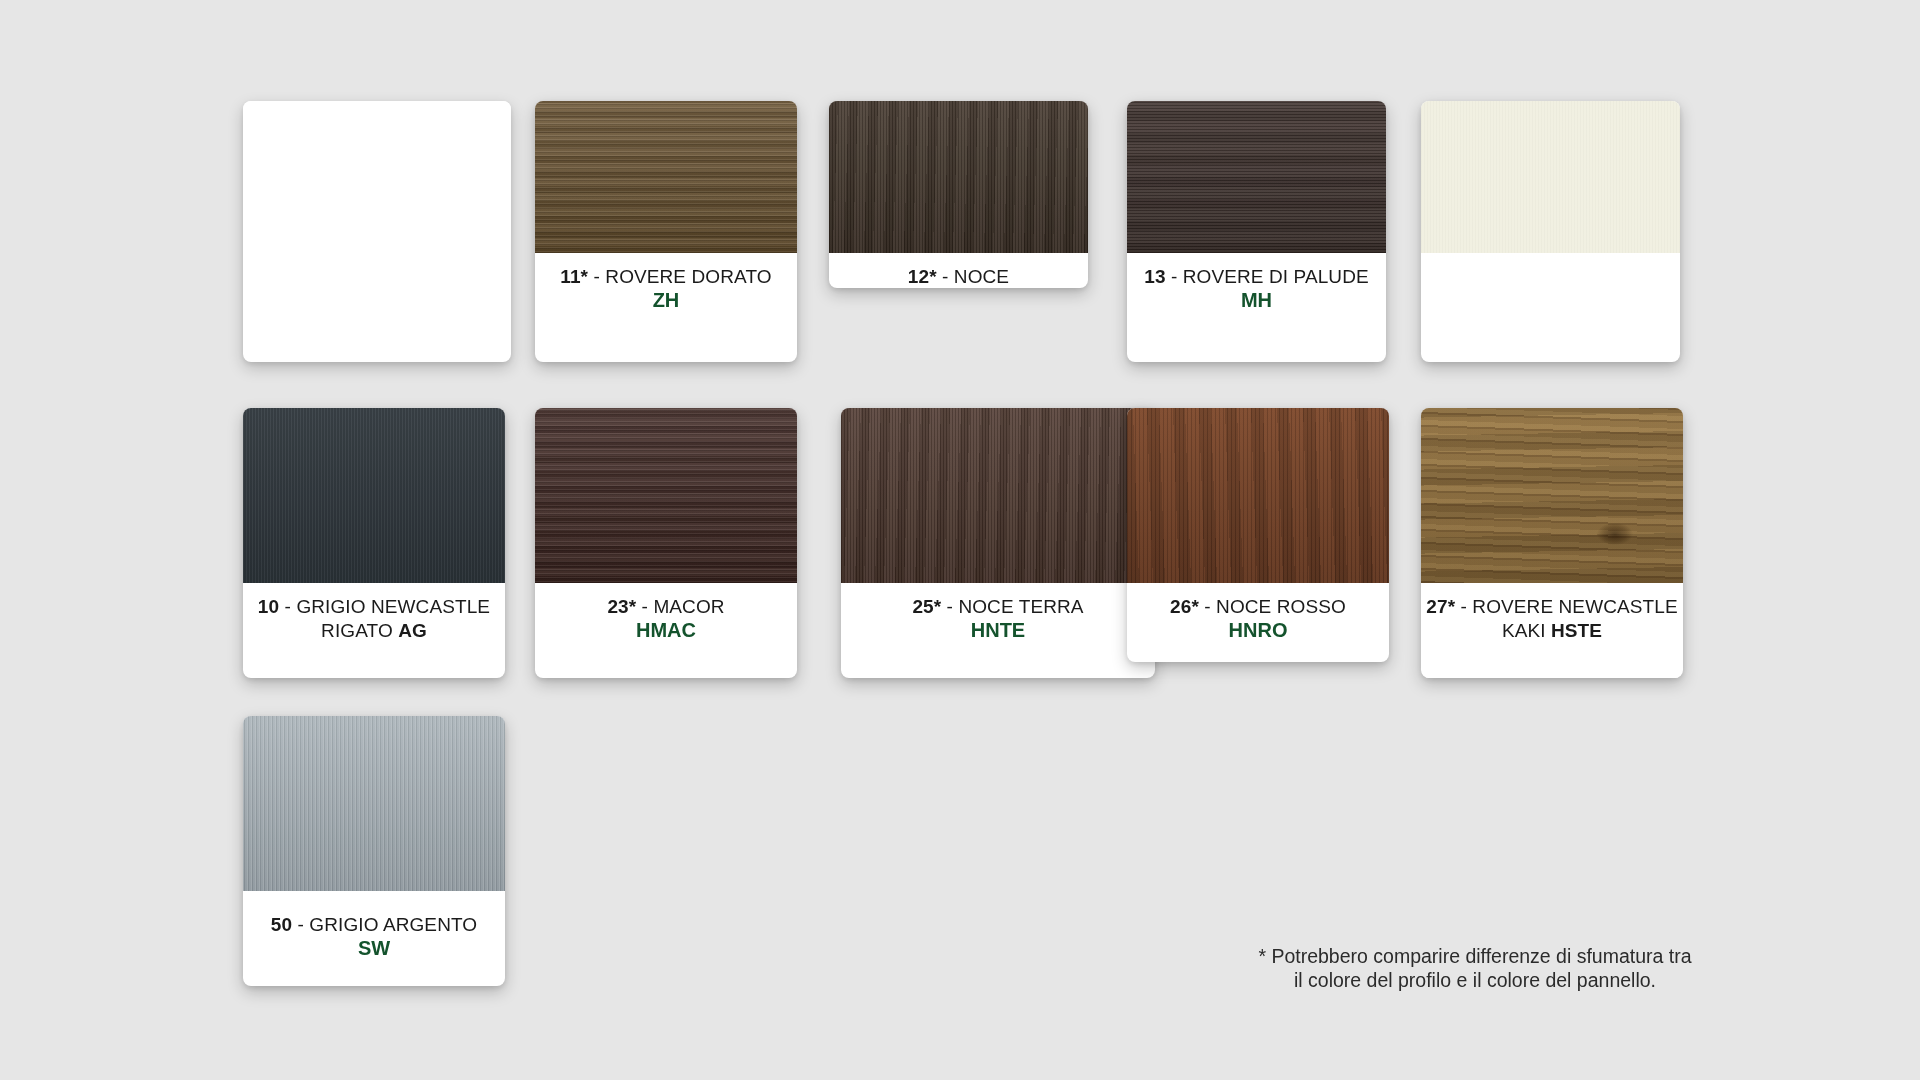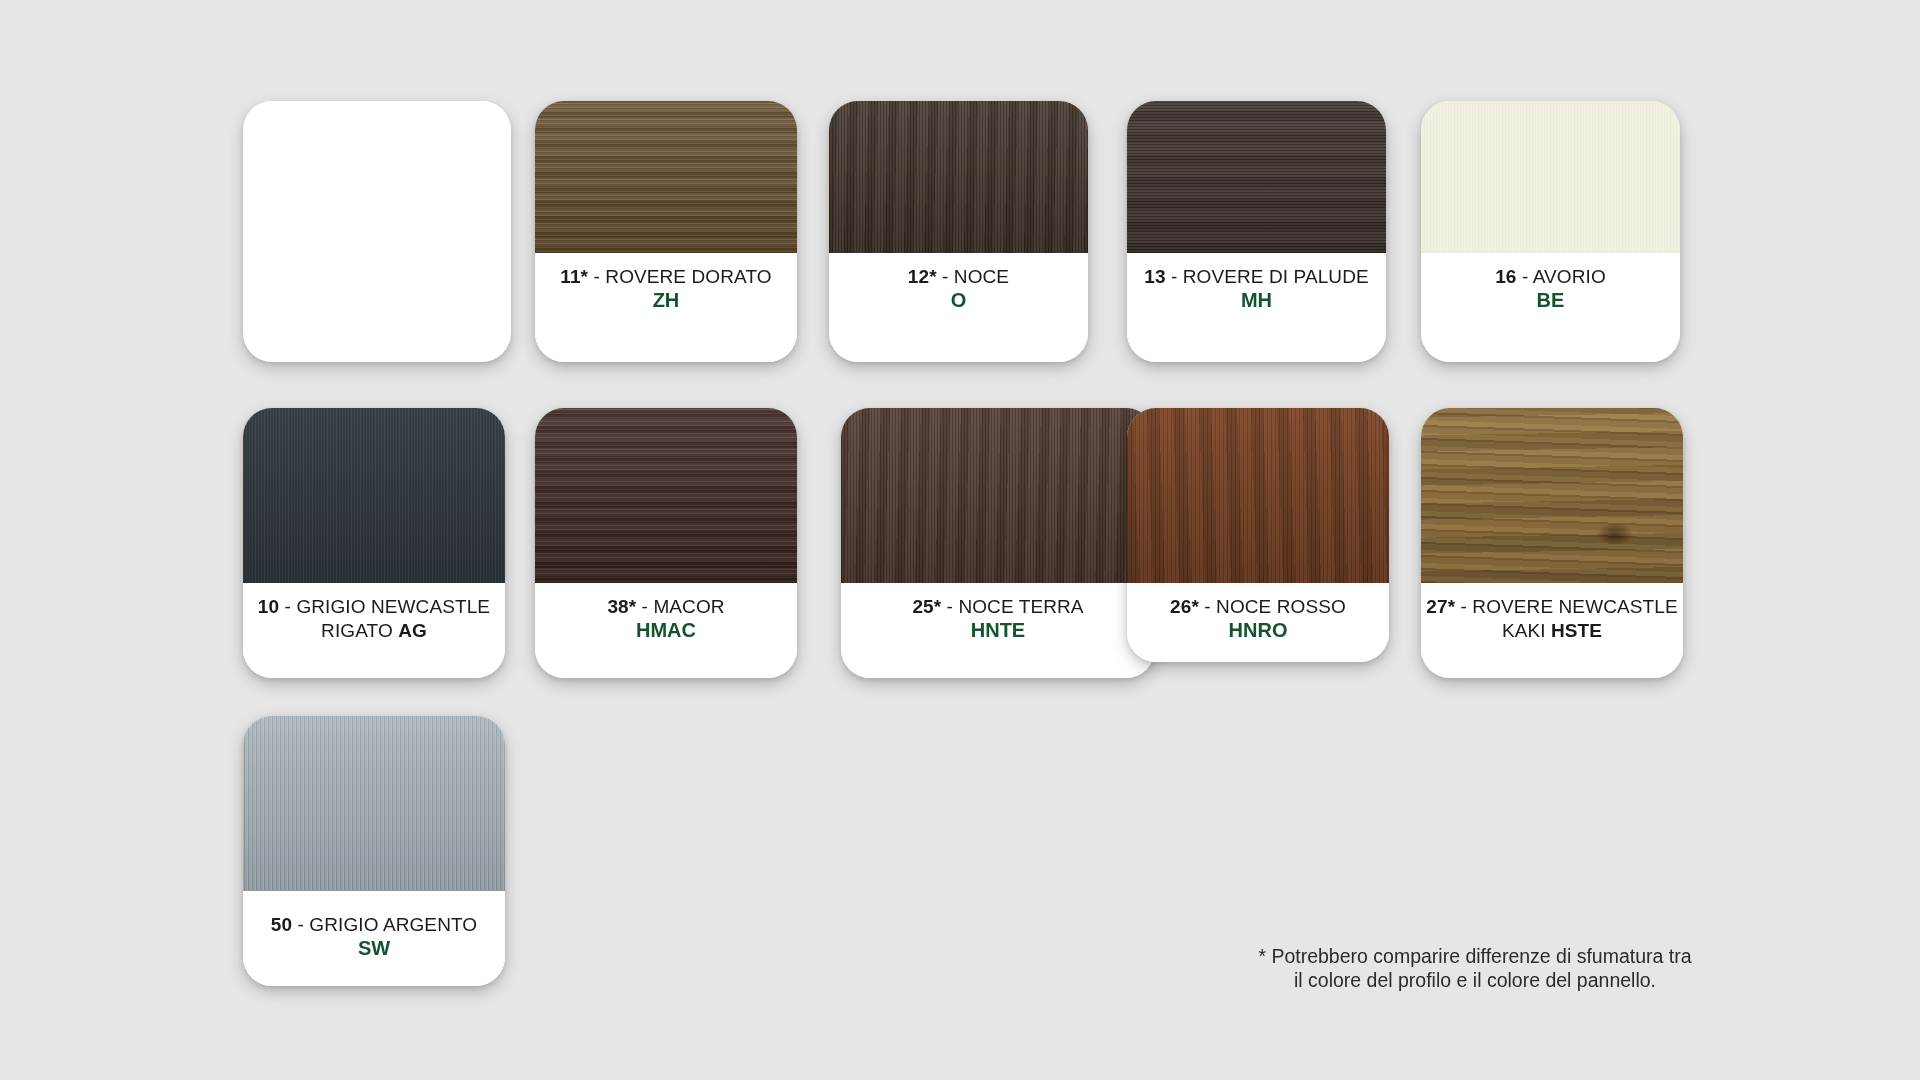--- a/index.html
+++ b/index.html
@@ -18,26 +18,27 @@
 
   #board {
     position: absolute;
     left: 0; top: 0;
     width: 1920px;
     height: 1080px;
   }
 
   .swatch-card {
     position: absolute;
-    border-radius: 29px;
+    border-radius: 8px;
     background: #ffffff;
     overflow: hidden;
     box-shadow: 0 6px 16px rgba(0,0,0,0.22), 0 2px 5px rgba(0,0,0,0.10);
     display: flex;
     flex-direction: column;
+    align-items: center;
   }
 
   .swatch-color {
     position: relative;
     width: 100%;
     flex: none;
     overflow: hidden;
   }
   .swatch-color .grain {
     position: absolute;
@@ -92,21 +93,21 @@
     </div>
     <div class="swatch-card" style="left: 535px; top: 101px; width: 262px; height: 261px;">
       <div class="swatch-color" style="height: 152px;">
         <div class="grain" style="background:#6b5330;background-image:repeating-linear-gradient(0deg,rgba(0,0,0,0.16) 0px,rgba(0,0,0,0.16) 1px,rgba(255,255,255,0.07) 1px,rgba(255,255,255,0.07) 2px,rgba(0,0,0,0.05) 2px,rgba(0,0,0,0.05) 4px),repeating-linear-gradient(0deg,rgba(0,0,0,0.10) 0px,rgba(0,0,0,0.10) 7px,rgba(255,255,255,0.05) 7px,rgba(255,255,255,0.05) 15px),linear-gradient(180deg,rgba(255,255,255,0.10),rgba(0,0,0,0.13));"></div>
       </div>
       <div class="swatch-label">
         <div class="label-line"><span class="bold">11*</span> <span>- ROVERE DORATO</span></div>
         <div class="code-line">ZH</div>
       </div>
     </div>
-    <div class="swatch-card" style="left: 829px; top: 101px; width: 259px; height: 261px;">
+    <div class="swatch-card" style="left: 829px; top: 101px; width: 259px; height: 187px;">
       <div class="swatch-color" style="height: 152px;">
         <div class="grain" style="background:#3c2f24;background-image:repeating-linear-gradient(90deg,rgba(0,0,0,0.15) 0px,rgba(0,0,0,0.15) 1px,rgba(255,255,255,0.05) 1px,rgba(255,255,255,0.05) 3px),repeating-linear-gradient(92deg,rgba(0,0,0,0.10) 0px,rgba(0,0,0,0.10) 9px,rgba(255,255,255,0.04) 9px,rgba(255,255,255,0.04) 20px),linear-gradient(180deg,rgba(255,255,255,0.07),rgba(0,0,0,0.16));"></div>
       </div>
       <div class="swatch-label">
         <div class="label-line"><span class="bold">12*</span> <span>- NOCE</span></div>
         <div class="code-line">O</div>
       </div>
     </div>
     <div class="swatch-card" style="left: 1127px; top: 101px; width: 259px; height: 261px;">
       <div class="swatch-color" style="height: 152px;">
@@ -114,40 +115,36 @@
       </div>
       <div class="swatch-label">
         <div class="label-line"><span class="bold">13</span> <span>- ROVERE DI PALUDE</span></div>
         <div class="code-line">MH</div>
       </div>
     </div>
     <div class="swatch-card" style="left: 1421px; top: 101px; width: 259px; height: 261px;">
       <div class="swatch-color" style="height: 152px;">
         <div class="grain" style="background:#f1f0e1;background-image:repeating-linear-gradient(90deg,rgba(0,0,0,0.020) 0px,rgba(0,0,0,0.020) 1px,rgba(255,255,255,0.02) 1px,rgba(255,255,255,0.02) 3px);"></div>
       </div>
-      <div class="swatch-label">
-        <div class="label-line"><span class="bold">16</span> <span>- AVORIO</span></div>
-        <div class="code-line">BE</div>
-      </div>
     </div>
     <div class="swatch-card" style="left: 243px; top: 408px; width: 262px; height: 270px;">
       <div class="swatch-color" style="height: 175px;">
         <div class="grain" style="background:#2e363c;background-image:repeating-linear-gradient(90deg,rgba(255,255,255,0.045) 0px,rgba(255,255,255,0.045) 1px,rgba(0,0,0,0.07) 1px,rgba(0,0,0,0.07) 3px),linear-gradient(180deg,rgba(255,255,255,0.06),rgba(0,0,0,0.10));"></div>
       </div>
       <div class="swatch-label">
         <div class="label-line"><span class="bold">10</span> <span>- GRIGIO NEWCASTLE</span></div>
         <div class="label-line"><span>RIGATO</span> <span class="bold">AG</span></div>
       </div>
     </div>
     <div class="swatch-card" style="left: 535px; top: 408px; width: 262px; height: 270px;">
       <div class="swatch-color" style="height: 175px;">
         <div class="grain" style="background:#402722;background-image:repeating-linear-gradient(0deg,rgba(0,0,0,0.16) 0px,rgba(0,0,0,0.16) 1px,rgba(255,255,255,0.07) 1px,rgba(255,255,255,0.07) 2px,rgba(0,0,0,0.05) 2px,rgba(0,0,0,0.05) 4px),repeating-linear-gradient(0deg,rgba(0,0,0,0.10) 0px,rgba(0,0,0,0.10) 7px,rgba(255,255,255,0.05) 7px,rgba(255,255,255,0.05) 15px),linear-gradient(180deg,rgba(255,255,255,0.10),rgba(0,0,0,0.13));"></div>
       </div>
       <div class="swatch-label">
-        <div class="label-line"><span class="bold">38*</span> <span>- MACOR</span></div>
+        <div class="label-line"><span class="bold">23*</span> <span>- MACOR</span></div>
         <div class="code-line">HMAC</div>
       </div>
     </div>
     <div class="swatch-card" style="left: 829px; top: 408px; width: 314px; height: 270px; margin-left: 12px;">
       <div class="swatch-color" style="height: 175px;">
         <div class="grain" style="background:#4a3329;background-image:repeating-linear-gradient(90deg,rgba(0,0,0,0.15) 0px,rgba(0,0,0,0.15) 1px,rgba(255,255,255,0.05) 1px,rgba(255,255,255,0.05) 3px),repeating-linear-gradient(92deg,rgba(0,0,0,0.10) 0px,rgba(0,0,0,0.10) 9px,rgba(255,255,255,0.04) 9px,rgba(255,255,255,0.04) 20px),linear-gradient(180deg,rgba(255,255,255,0.07),rgba(0,0,0,0.16));"></div>
       </div>
       <div class="swatch-label">
         <div class="label-line"><span class="bold">25*</span> <span>- NOCE TERRA</span></div>
         <div class="code-line">HNTE</div>

